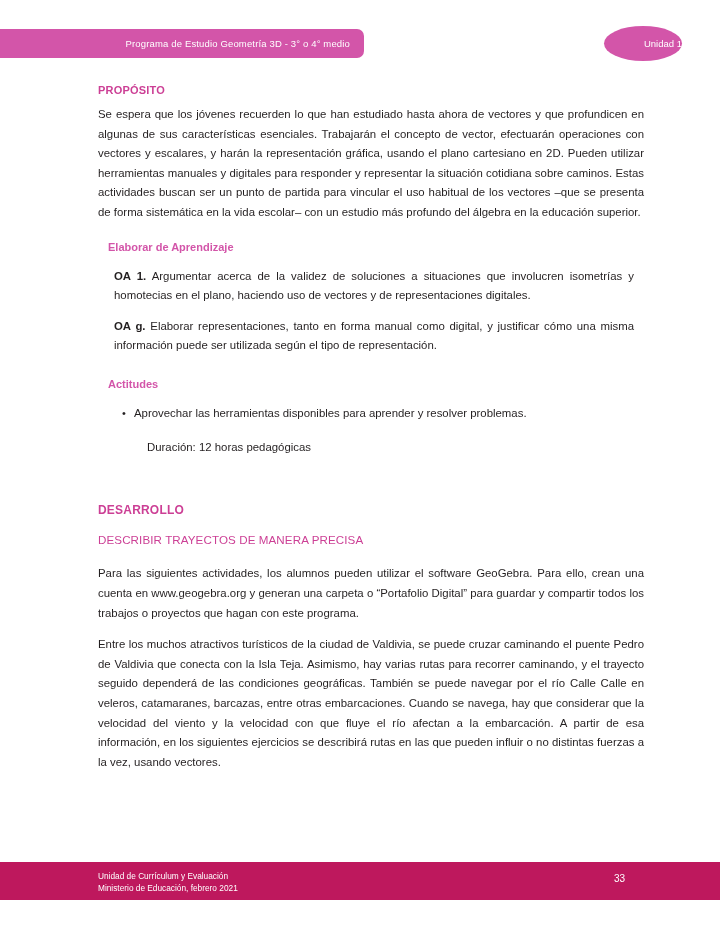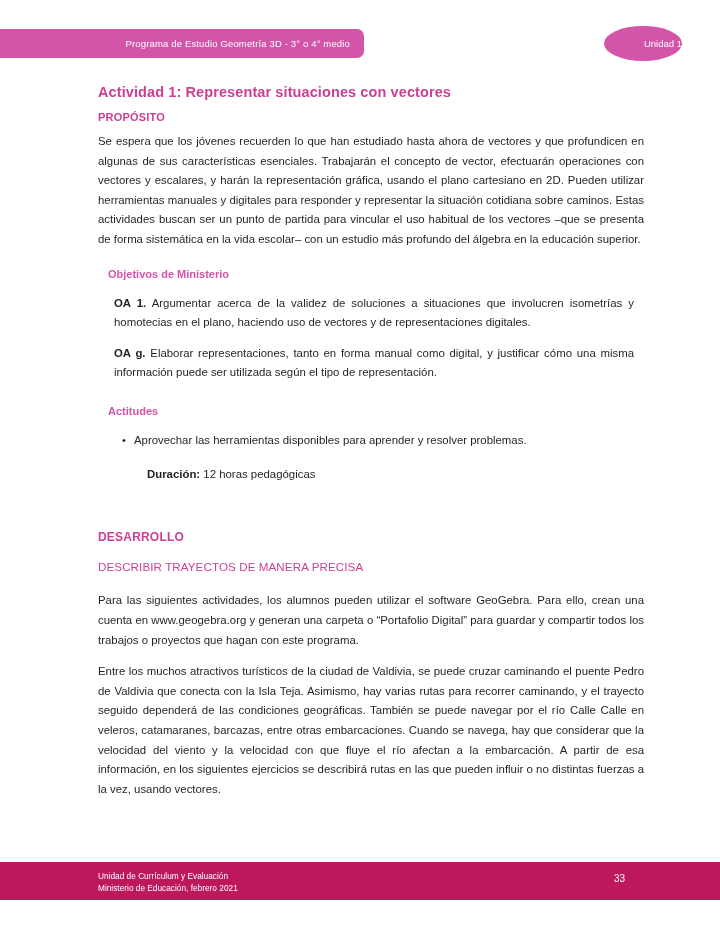--- a/index.html
+++ b/index.html
@@ -137,21 +137,21 @@
     font-size: 11.4px;
     line-height: 1.72;
     color: #231f20;
   }
   .duration {
     font-size: 11.4px;
     line-height: 1.72;
     margin: 14px 0 0 6px;
     padding-left: 0;
   }
-  .duration b { font-weight: bold; padding-left: 33px; }
+  .duration b { font-weight: normal; padding-left: 33px; }
 
   
   .desarrollo-block { margin-top: 46px; }
   .desarrollo-heading {
     color: #cc3f95;
     font-size: 12px;
     font-weight: bold;
     margin: 0 0 16px 0;
     letter-spacing: 0.2px;
   }
@@ -201,28 +201,27 @@
   <div class="header-banner">
     <span class="header-banner-text">Programa de Estudio Geometría 3D - 3° o 4° medio</span>
   </div>
   <div class="unit-badge">
     <span class="unit-badge-text">Unidad 1</span>
   </div>
 </div>
 
 <div class="page">
 
-  <h1 class="activity-title">Actividad 1: Representar situaciones con vectores</h1>
 
   <div class="section-label">PROPÓSITO</div>
 
   <p class="body">Se espera que los jóvenes recuerden lo que han estudiado hasta ahora de vectores y que profundicen en algunas de sus características esenciales. Trabajarán el concepto de vector, efectuarán operaciones con vectores y escalares, y harán la representación gráfica, usando el plano cartesiano en 2D. Pueden utilizar herramientas manuales y digitales para responder y representar la situación cotidiana sobre caminos. Estas actividades buscan ser un punto de partida para vincular el uso habitual de los vectores –que se presenta de forma sistemática en la vida escolar– con un estudio más profundo del álgebra en la educación superior.</p>
 
   <div class="panel">
-    <div class="panel-title">Objetivos de Ministerio</div>
+    <div class="panel-title">Elaborar de Aprendizaje</div>
 
     <p class="oa-item">
       <b>OA 1.</b><span> Argumentar acerca de la validez de soluciones a situaciones que involucren isometrías y homotecias en el plano, haciendo uso de vectores y de representaciones digitales.</span>
     </p>
 
     <p class="oa-item">
       <b>OA g.</b><span> Elaborar representaciones, tanto en forma manual como digital, y justificar cómo una misma información puede ser utilizada según el tipo de representación.</span>
     </p>
   </div>
 

